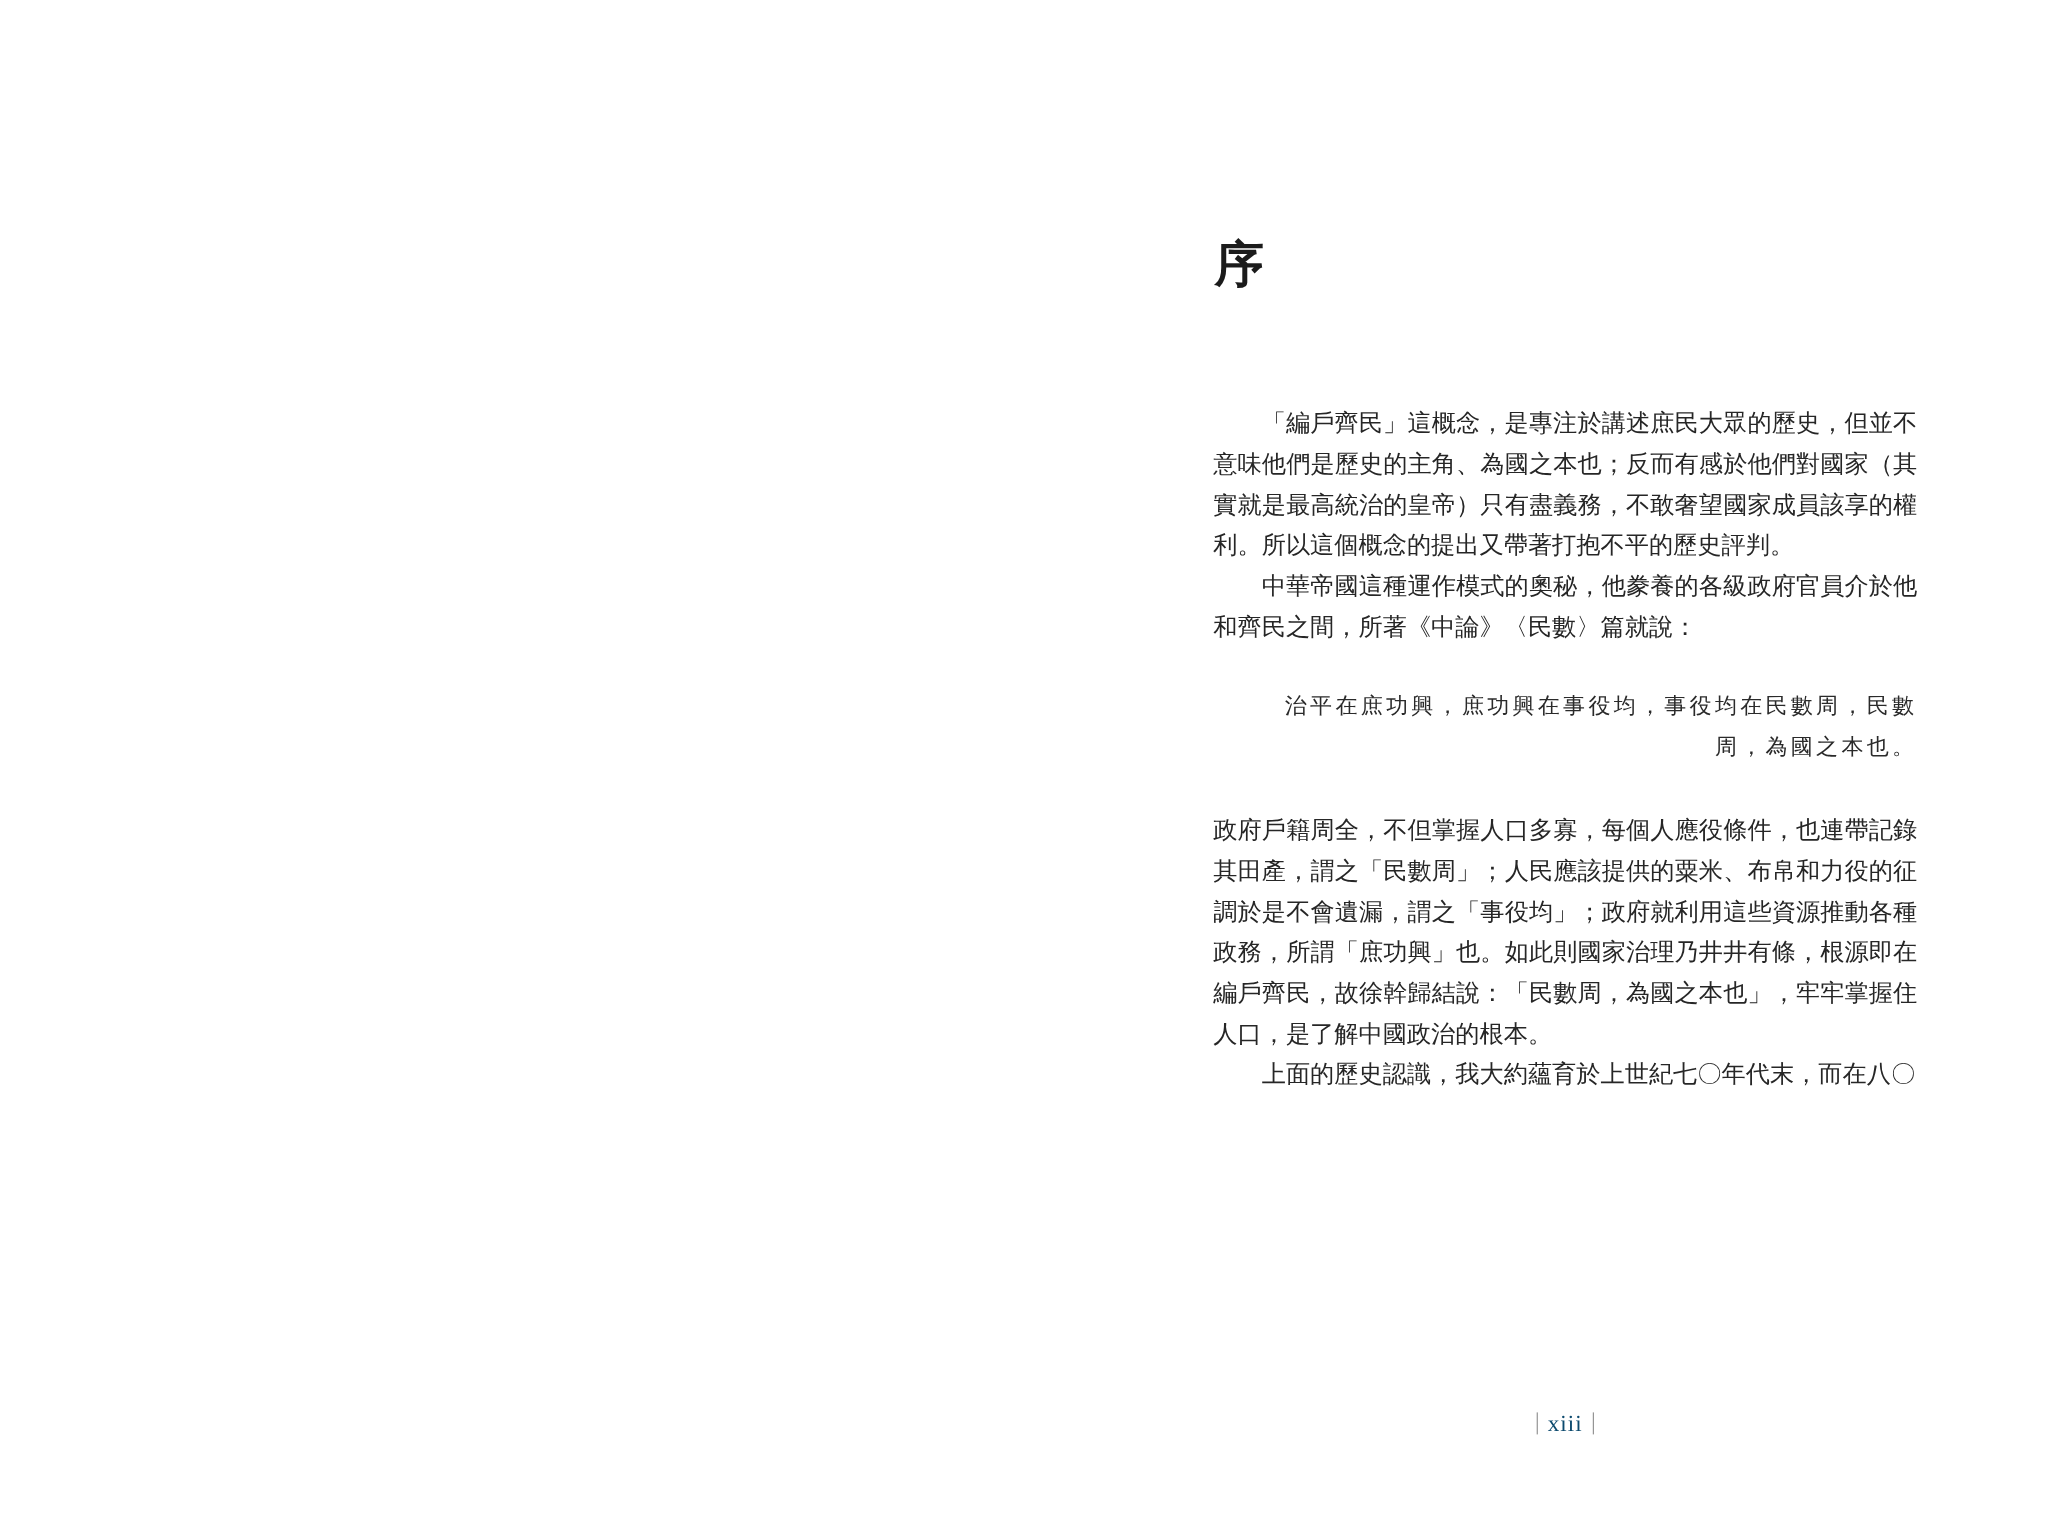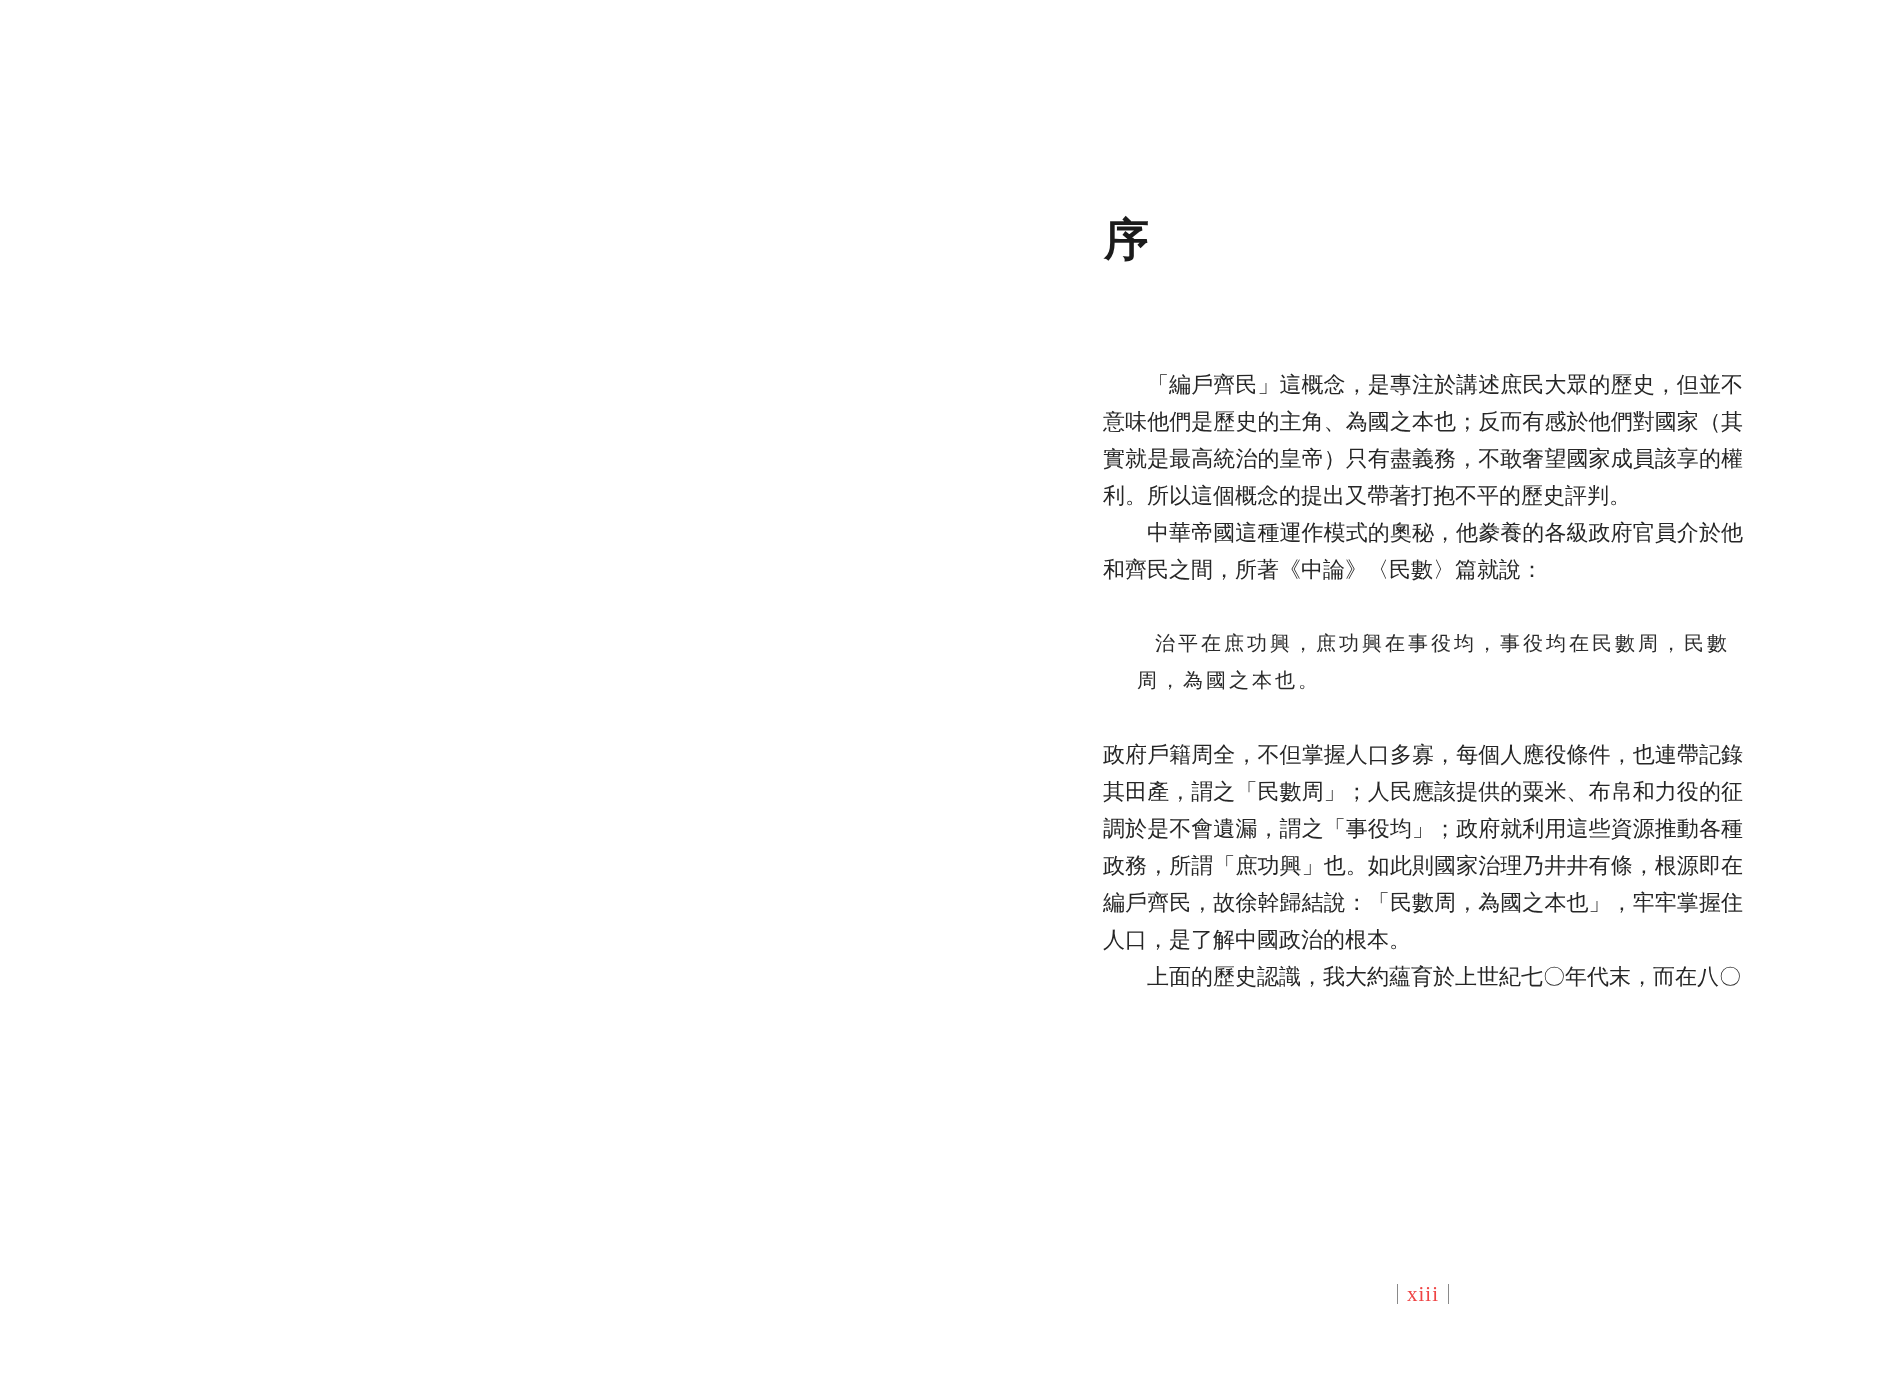--- a/index.html
+++ b/index.html
@@ -34,43 +34,44 @@
     text-justify: inter-ideograph;
   }
   .body-text p { margin: 0; }
   .body-text p.indent { text-indent: 2em; }
   .body-text p.quote {
     font-size: 20px;
     line-height: 37px;
     letter-spacing: 3px;
     margin: 37px 0 37px 34px;
     text-indent: 18px;
-    text-align: left;
+    text-align: right;
     color: #2a2a2a;
+    font-family: Liberation Mono, monospace;
   }
   .footer {
     position: absolute;
     left: 1103px;
     top: 1282px;
     width: 640px;
     display: flex;
     align-items: center;
     justify-content: center;
     gap: 9px;
   }
   .rule {
     display: inline-block;
     width: 1px;
     height: 20px;
     background: #8a8a8a;
   }
   .folio {
     font-size: 21px;
     line-height: 24px;
-    color: #ef4444;
+    color: #0c4a6e;
     letter-spacing: 1px;
   }
 </style>
 </head>
 <body>
 
 <div class="canvas">
   <h1 class="page-title">序</h1>
 
   <div class="body-text">

